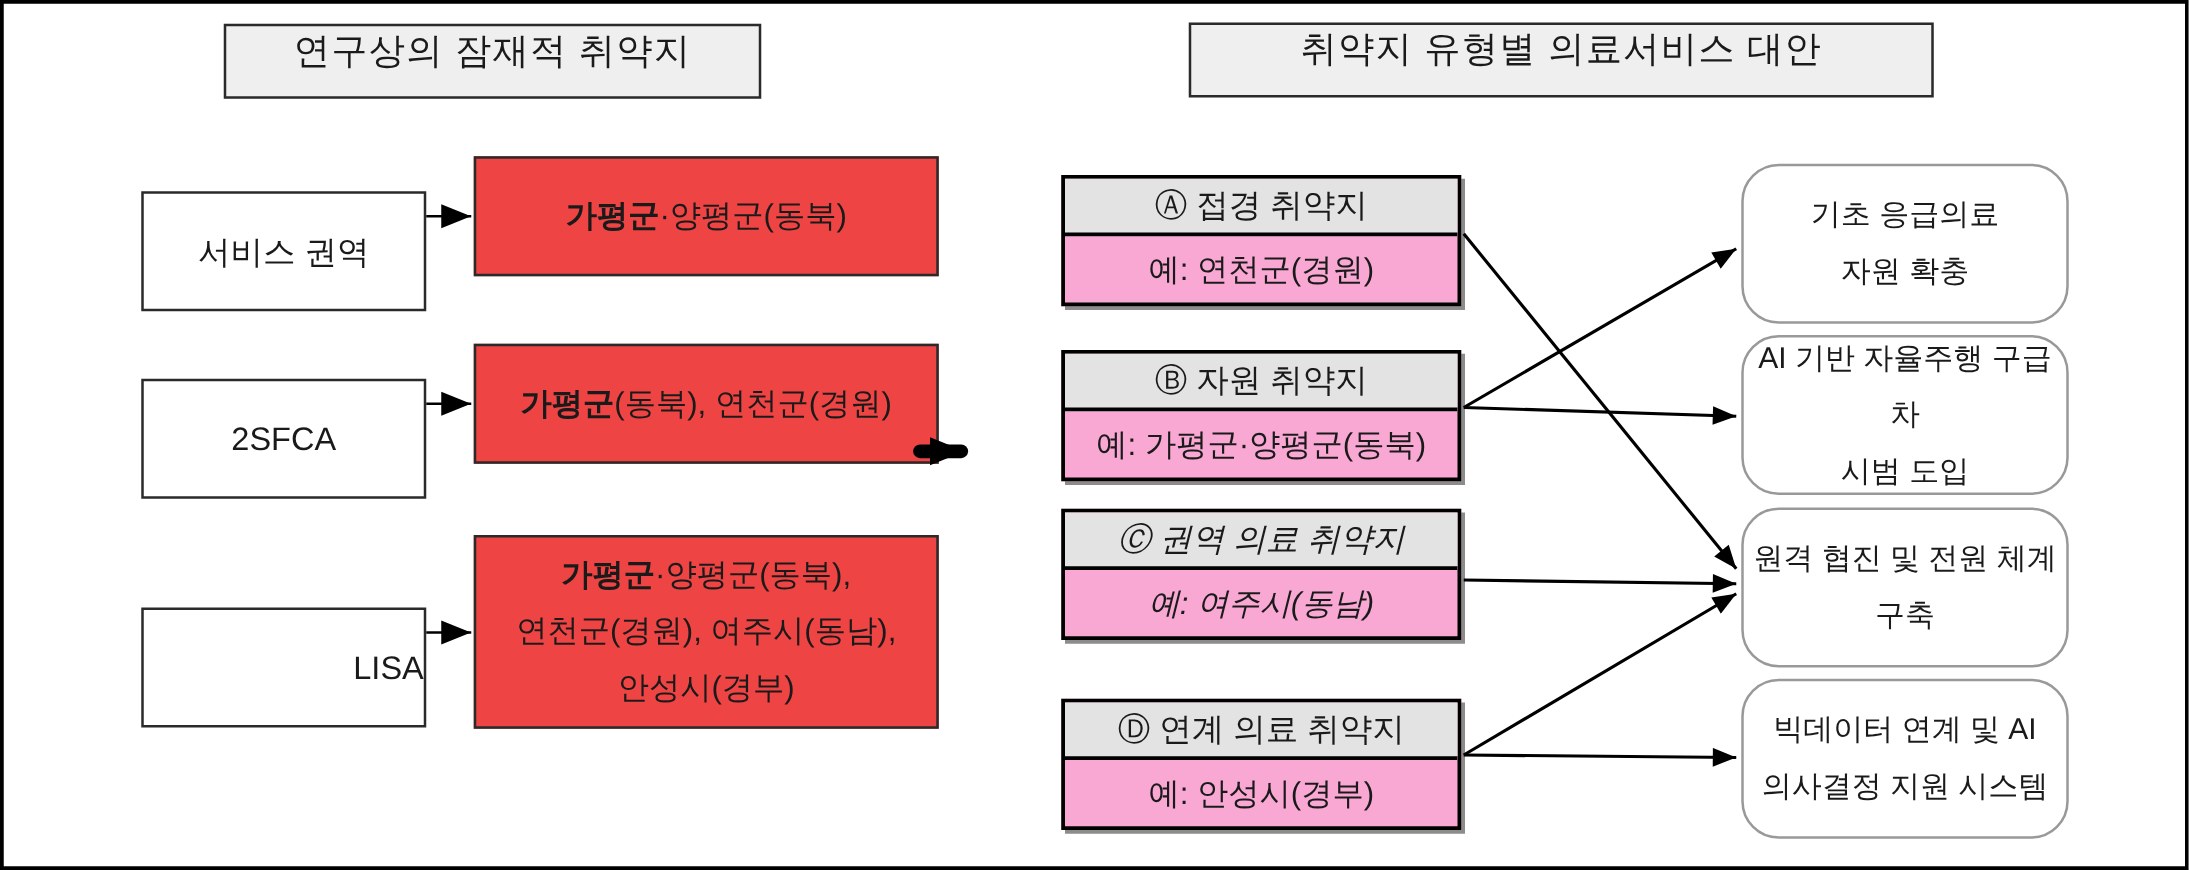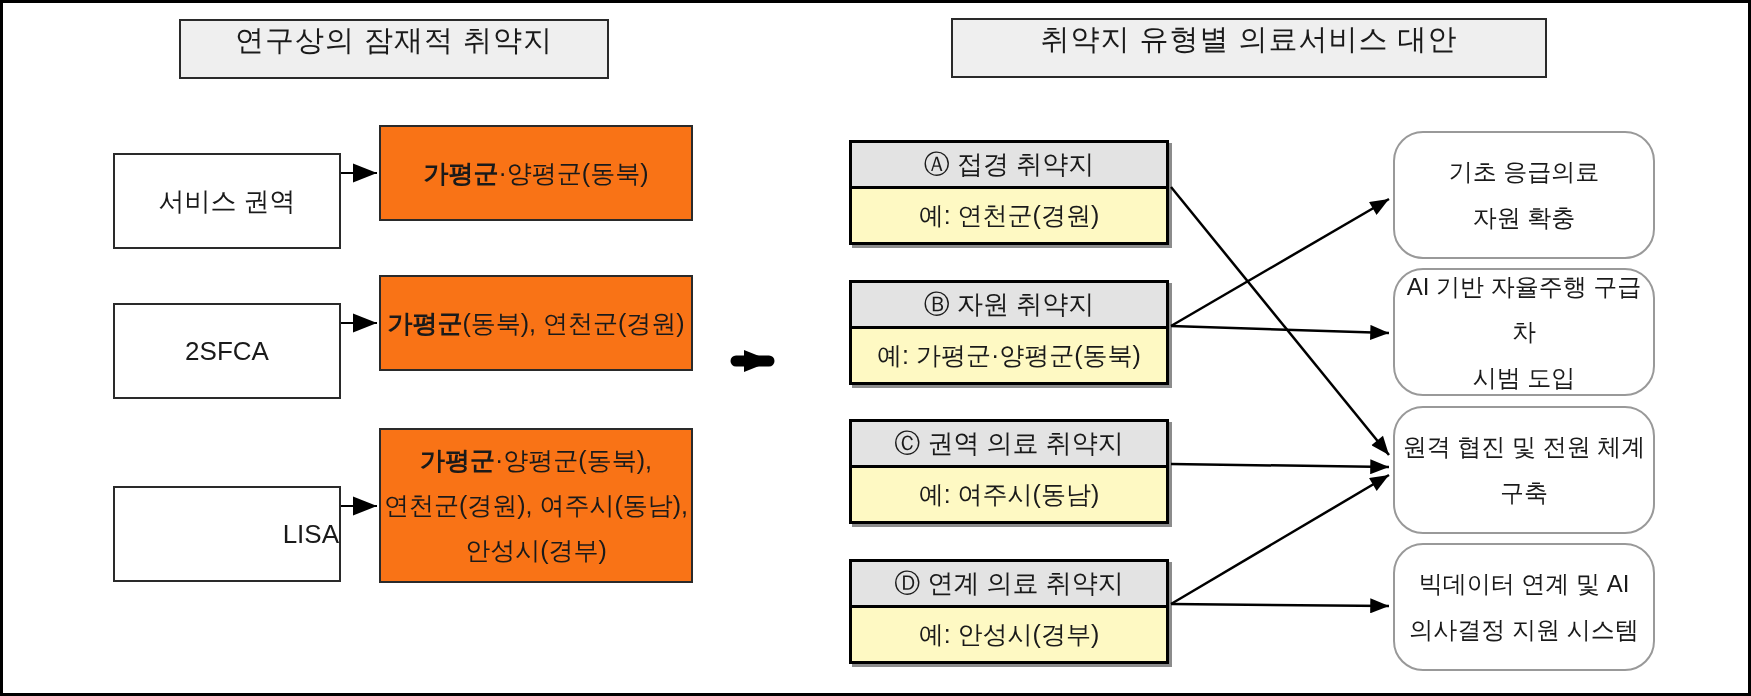--- a/index.html
+++ b/index.html
@@ -20,30 +20,30 @@
     font-size:29px;letter-spacing:1px;
     box-sizing:border-box;
   }
   .src-box{
     position:absolute;left:110px;width:228px;height:96px;
     border:2px solid #2a2a2a;background:#fff;
     display:flex;align-items:center;justify-content:center;
     font-size:26px;box-sizing:border-box;margin-top:28px;
   }
   .res-box{
-    position:absolute;left:376px;width:314px;
-    border:2px solid #2a2a2a;background:#f97316;
+    position:absolute;left:376px;width:372px;
+    border:2px solid #2a2a2a;background:#ef4444;
     display:flex;flex-direction:column;align-items:center;justify-content:center;
     font-size:25px;text-align:center;box-sizing:border-box;
     line-height:1.8;
   }
   .res-box b{font-weight:bold;}
   .type-box{
     position:absolute;left:846px;width:320px;
-    border:3px solid #000;background:#fef9c3;
+    border:3px solid #000;background:#f9a8d4;
     box-shadow:3px 3px 0 #8c8c8c;
     box-sizing:border-box;
   }
   .type-head{
     height:43px;background:#e3e3e3;border-bottom:3px solid #000;
     display:flex;align-items:center;justify-content:center;
     font-size:26px;
   }
   .type-body{
     height:53px;display:flex;align-items:center;justify-content:center;
@@ -100,21 +100,21 @@
   </div>
 
   <div class="type-box" style="top:137px;">
     <div class="type-head">Ⓐ 접경 취약지</div>
     <div class="type-body">예: 연천군(경원)</div>
   </div>
   <div class="type-box" style="top:277px;">
     <div class="type-head">Ⓑ 자원 취약지</div>
     <div class="type-body">예: 가평군·양평군(동북)</div>
   </div>
-  <div class="type-box" style="top:416px;">
+  <div class="type-box" style="top:404px;font-style:italic;">
     <div class="type-head">Ⓒ 권역 의료 취약지</div>
     <div class="type-body">예: 여주시(동남)</div>
   </div>
   <div class="type-box" style="top:556px;">
     <div class="type-head">Ⓓ 연계 의료 취약지</div>
     <div class="type-body">예: 안성시(경부)</div>
   </div>
 
   <div class="sol-box" style="top:128px;">
     <div>기초 응급의료</div>

